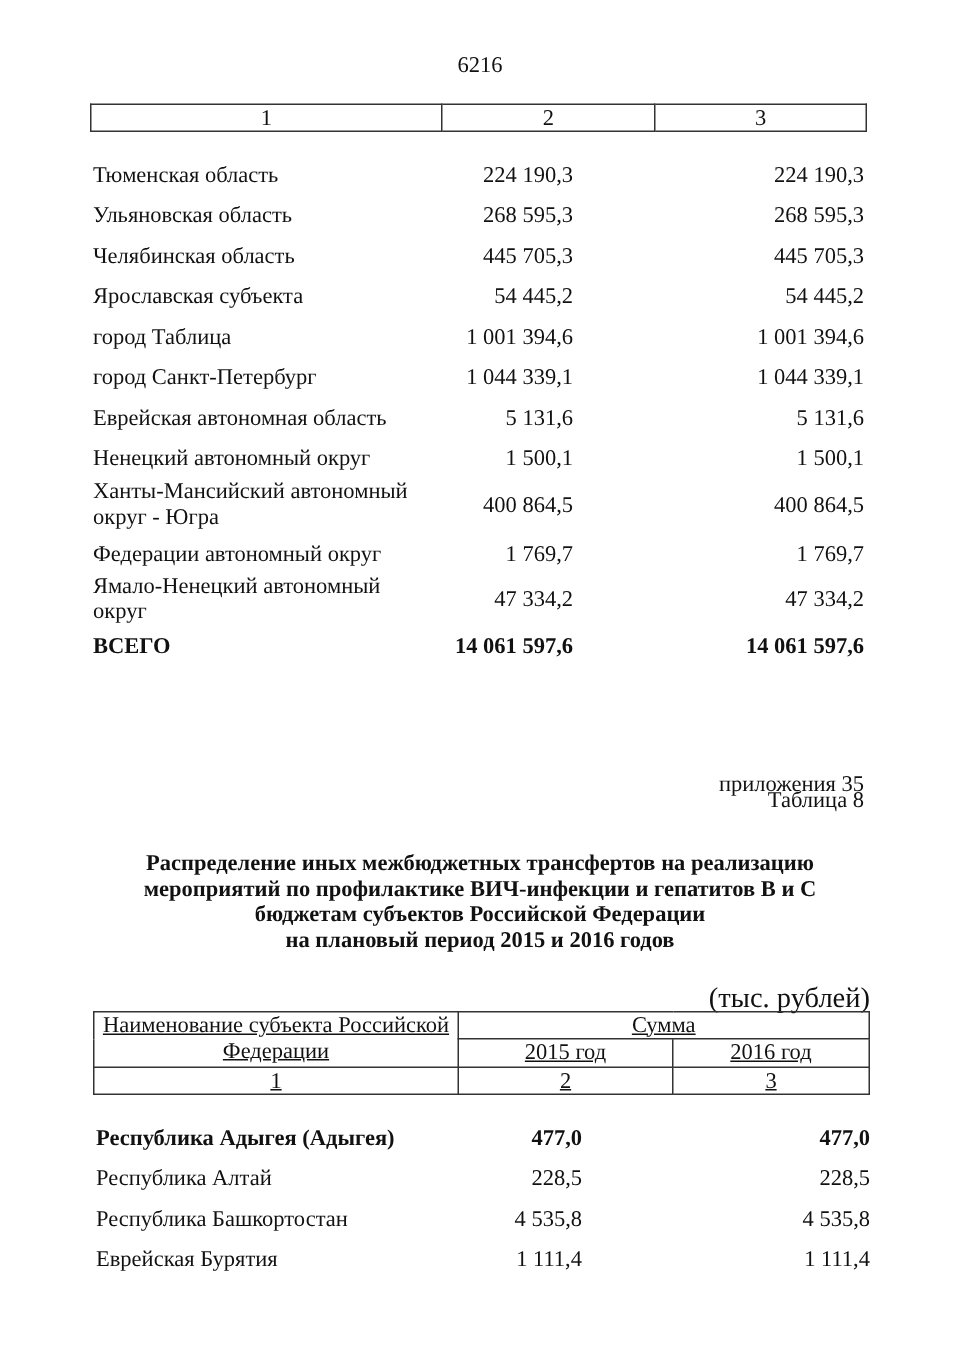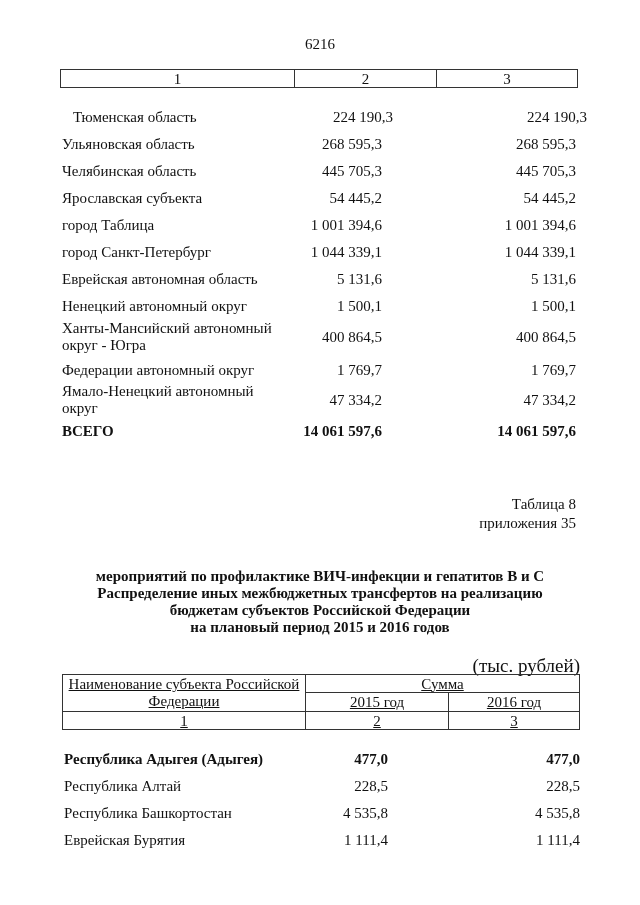--- a/index.html
+++ b/index.html
@@ -37,21 +37,21 @@
 <table class="hdr-table" style="left:60px; top:69px; width:518px; height:19px;">
   <tbody>
       <tr>
     <td style="width:233px;">1</td>
     <td style="width:141px;">2</td>
     <td>3</td>
   </tr>
 </tbody>
   </table>
 
-<div class="row" style="top:109px;margin-left:11px;">
+<div class="row" style="top:109px;">
   <span class="name">Тюменская область</span>
   <span class="v1">224 190,3</span>
   <span class="v2">224 190,3</span>
 </div>
 <div class="row" style="top:136px;">
   <span class="name">Ульяновская область</span>
   <span class="v1">268 595,3</span>
   <span class="v2">268 595,3</span>
 </div>
 <div class="row" style="top:163px;">
@@ -98,26 +98,26 @@
   <span class="name" style="width:220px;">Ямало-Ненецкий автономный округ</span>
   <span class="v1">47 334,2</span>
   <span class="v2">47 334,2</span>
 </div>
 <div class="row bold" style="top:423px;">
   <span class="name">ВСЕГО</span>
   <span class="v1">14 061 597,6</span>
   <span class="v2">14 061 597,6</span>
 </div>
 
-<div class="abs caption" style="top:494px;text-align:right;">Таблица 8</div>
+<div class="abs caption" style="top:524px;text-align:right;">Таблица 8</div>
 <div class="abs caption" style="top:513px;">приложения 35</div>
 
 <div class="abs title">
+  <div>Распределение иных межбюджетных трансфертов на реализацию</div>
   <div>мероприятий по профилактике ВИЧ-инфекции и гепатитов В и С</div>
-  <div>Распределение иных межбюджетных трансфертов на реализацию</div>
   <div>бюджетам субъектов Российской Федерации</div>
   <div>на плановый период 2015 и 2016 годов</div>
 </div>
 
 <div class="abs units">(тыс. рублей)</div>
 
 <table class="hdr-table" style="left:62px; top:674px; width:518px;text-decoration:underline;">
   <tbody>
       <tr style="height:18px;">
     <td rowspan="2" style="width:234px; line-height:17px; padding:0 4px;">Наименование субъекта Российской Федерации</td>

